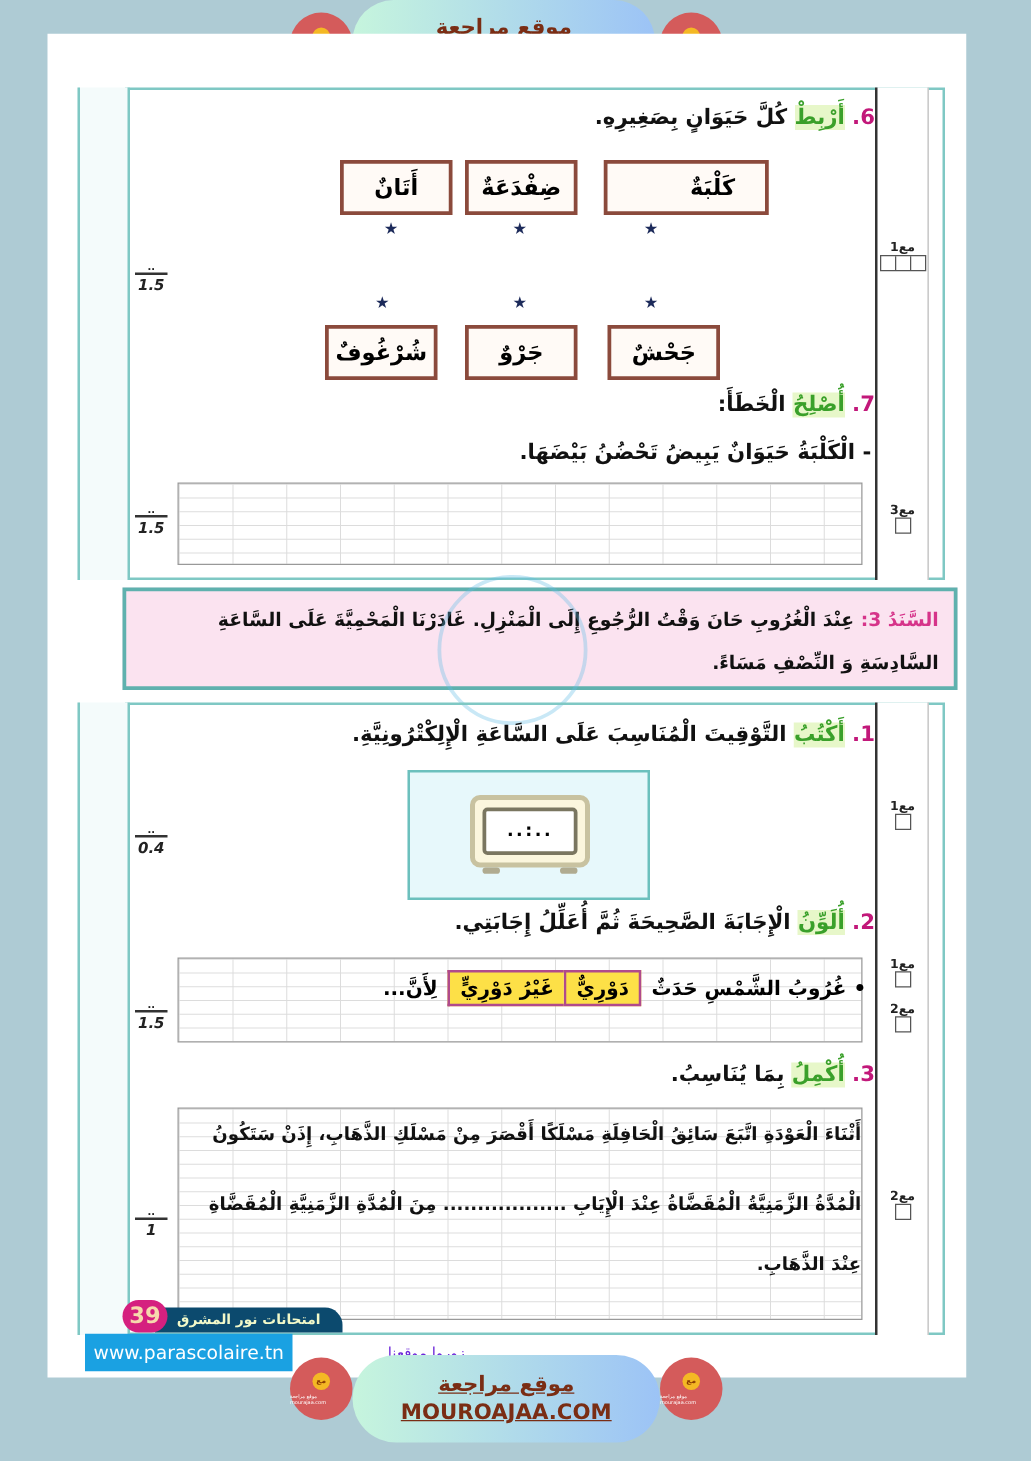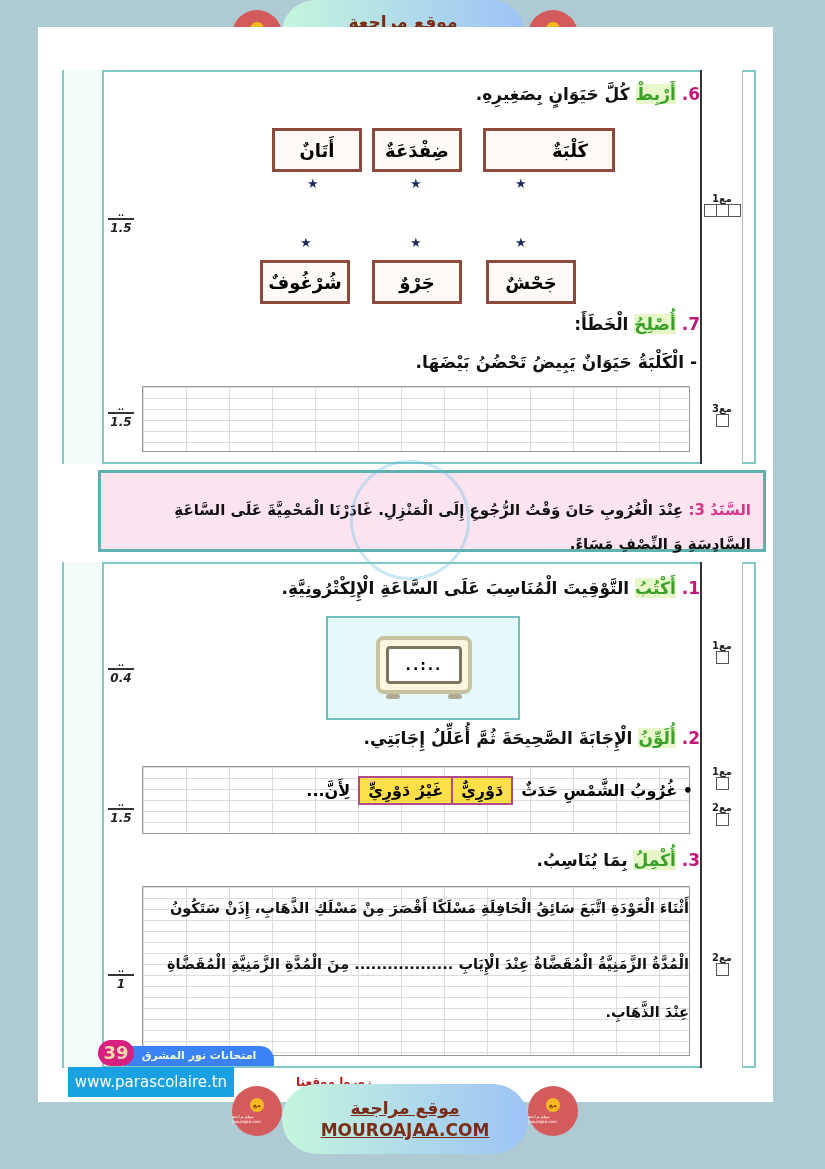--- a/index.html
+++ b/index.html
@@ -18,39 +18,39 @@
   .tri span{width:11px;height:11px;border-right:1.5px solid #555;}
   .tri span:last-child{border-right:none;}
   .q{position:absolute;right:0;direction:rtl;text-align:center;font-weight:bold;font-size:17px;color:#111;font-family:"DejaVu Sans",sans-serif;}
   .q .n{color:#c2187a;}
   .q .v{color:#3aa02a;background:#e7f7c9;}
   .wordbox{position:absolute;width:84px;height:38px;border:3px solid #8b4a3c;background:#fffaf6;display:flex;align-items:center;justify-content:center;font-weight:bold;font-size:18px;direction:rtl;}
   .star{position:absolute;font-size:13px;color:#1c2a5a;}
   .grid{position:absolute;border:1.5px solid #999;background-color:#fff;
     background-image:linear-gradient(#dcdcdc 1px,transparent 1px),linear-gradient(90deg,#dcdcdc 1px,transparent 1px);
     background-size:100% 11px,43px 100%;}
-  .sanad{position:absolute;left:98px;top:470px;width:668px;height:82px;background:#fbe3f0;border:3px solid #5fb1ae;box-sizing:border-box;direction:rtl;padding:20px 12px;font-weight:bold;font-size:15px;line-height:34px;color:#111;}
+  .sanad{position:absolute;left:98px;top:470px;width:668px;height:82px;background:#fbe3f0;border:3px solid #5fb1ae;box-sizing:border-box;direction:rtl;padding:6px 12px;font-weight:bold;font-size:15px;line-height:34px;color:#111;}
   .sanad .lab{color:#d6348a;}
   .clock-frame{position:absolute;left:326px;top:616px;width:190px;height:100px;border:2px solid #6cc0bd;background:#e7f8fb;}
   .clock{position:absolute;left:48px;top:18px;width:88px;height:50px;border:4px solid #c8c2a0;border-radius:8px;background:#fbf6dd;}
   .clock .scr{position:absolute;left:6px;top:6px;right:6px;bottom:6px;border:3px solid #7a7660;border-radius:4px;background:#fff;display:flex;align-items:center;justify-content:center;font-size:14px;letter-spacing:2px;font-weight:bold;}
   .clock .foot{position:absolute;bottom:-9px;width:14px;height:5px;background:#b0ab90;border-radius:3px;}
   .opt-row{position:absolute;right:0;direction:rtl;display:flex;align-items:center;font-weight:bold;font-size:16px;}
   .opt{border:2px solid #b04a8c;padding:3px 8px;background:#fde047;}
   .opt+.opt{border-right:none;}
   .banner{position:absolute;top:0;left:282px;width:242px;height:66px;border-radius:33px;background:linear-gradient(90deg,#c6f5dd,#9cc3f6);display:flex;flex-direction:column;align-items:center;justify-content:center;}
   .banner .ar{color:#7a2d14;font-size:17px;font-weight:bold;text-decoration:underline;line-height:22px;}
   .banner .en{color:#7a2d14;font-size:17px;font-weight:bold;text-decoration:underline;line-height:22px;font-family:"DejaVu Sans",sans-serif;}
   .badge{position:absolute;width:50px;height:50px;border-radius:50%;background:#d45b5b;display:flex;flex-direction:column;align-items:center;justify-content:center;}
   .badge .dot{width:14px;height:14px;border-radius:50%;background:#f4b824;font-size:6px;line-height:14px;text-align:center;color:#8a3b00;font-weight:bold;}
   .badge .t{font-size:4px;color:#fff;margin-top:2px;}
   .pageno{position:absolute;left:98px;top:1040px;width:36px;height:26px;border-radius:13px;background:#d5207f;color:#f6d9ad;font-weight:bold;font-size:18px;text-align:center;line-height:26px;}
-  .series{position:absolute;left:124px;top:1046px;width:150px;height:20px;background:#3b82f6;border-radius:0 14px 0 0;color:#f2f9c9;font-size:11px;font-weight:bold;direction:rtl;text-align:center;line-height:20px;}
+  .series{position:absolute;left:124px;top:1046px;width:150px;height:20px;background:#0c4a6e;border-radius:0 14px 0 0;color:#f2f9c9;font-size:11px;font-weight:bold;direction:rtl;text-align:center;line-height:20px;}
   .site{position:absolute;left:68px;top:1067px;width:166px;height:30px;background:#1aa1e2;color:#fff;font-size:15px;text-align:center;line-height:30px;}
-  .visit{position:absolute;left:262px;top:1067px;width:110px;height:30px;color:#b91c1c;font-size:12px;font-weight:bold;direction:rtl;line-height:30px;}
+  .visit{position:absolute;left:262px;top:1067px;width:110px;height:30px;color:#6d28d9;font-size:12px;font-weight:normal;direction:rtl;line-height:30px;}
   .wm{position:absolute;left:350px;top:460px;width:114px;height:114px;border-radius:50%;border:3px solid rgba(100,190,230,.35);}
 </style>
 </head>
 <body>
 
 <div class="badge" style="left:232px;top:10px;">
   <div class="dot">مع</div>
   <div class="t">موقع مراجعة mourajaa.com</div>
 </div>
 <div class="banner">

